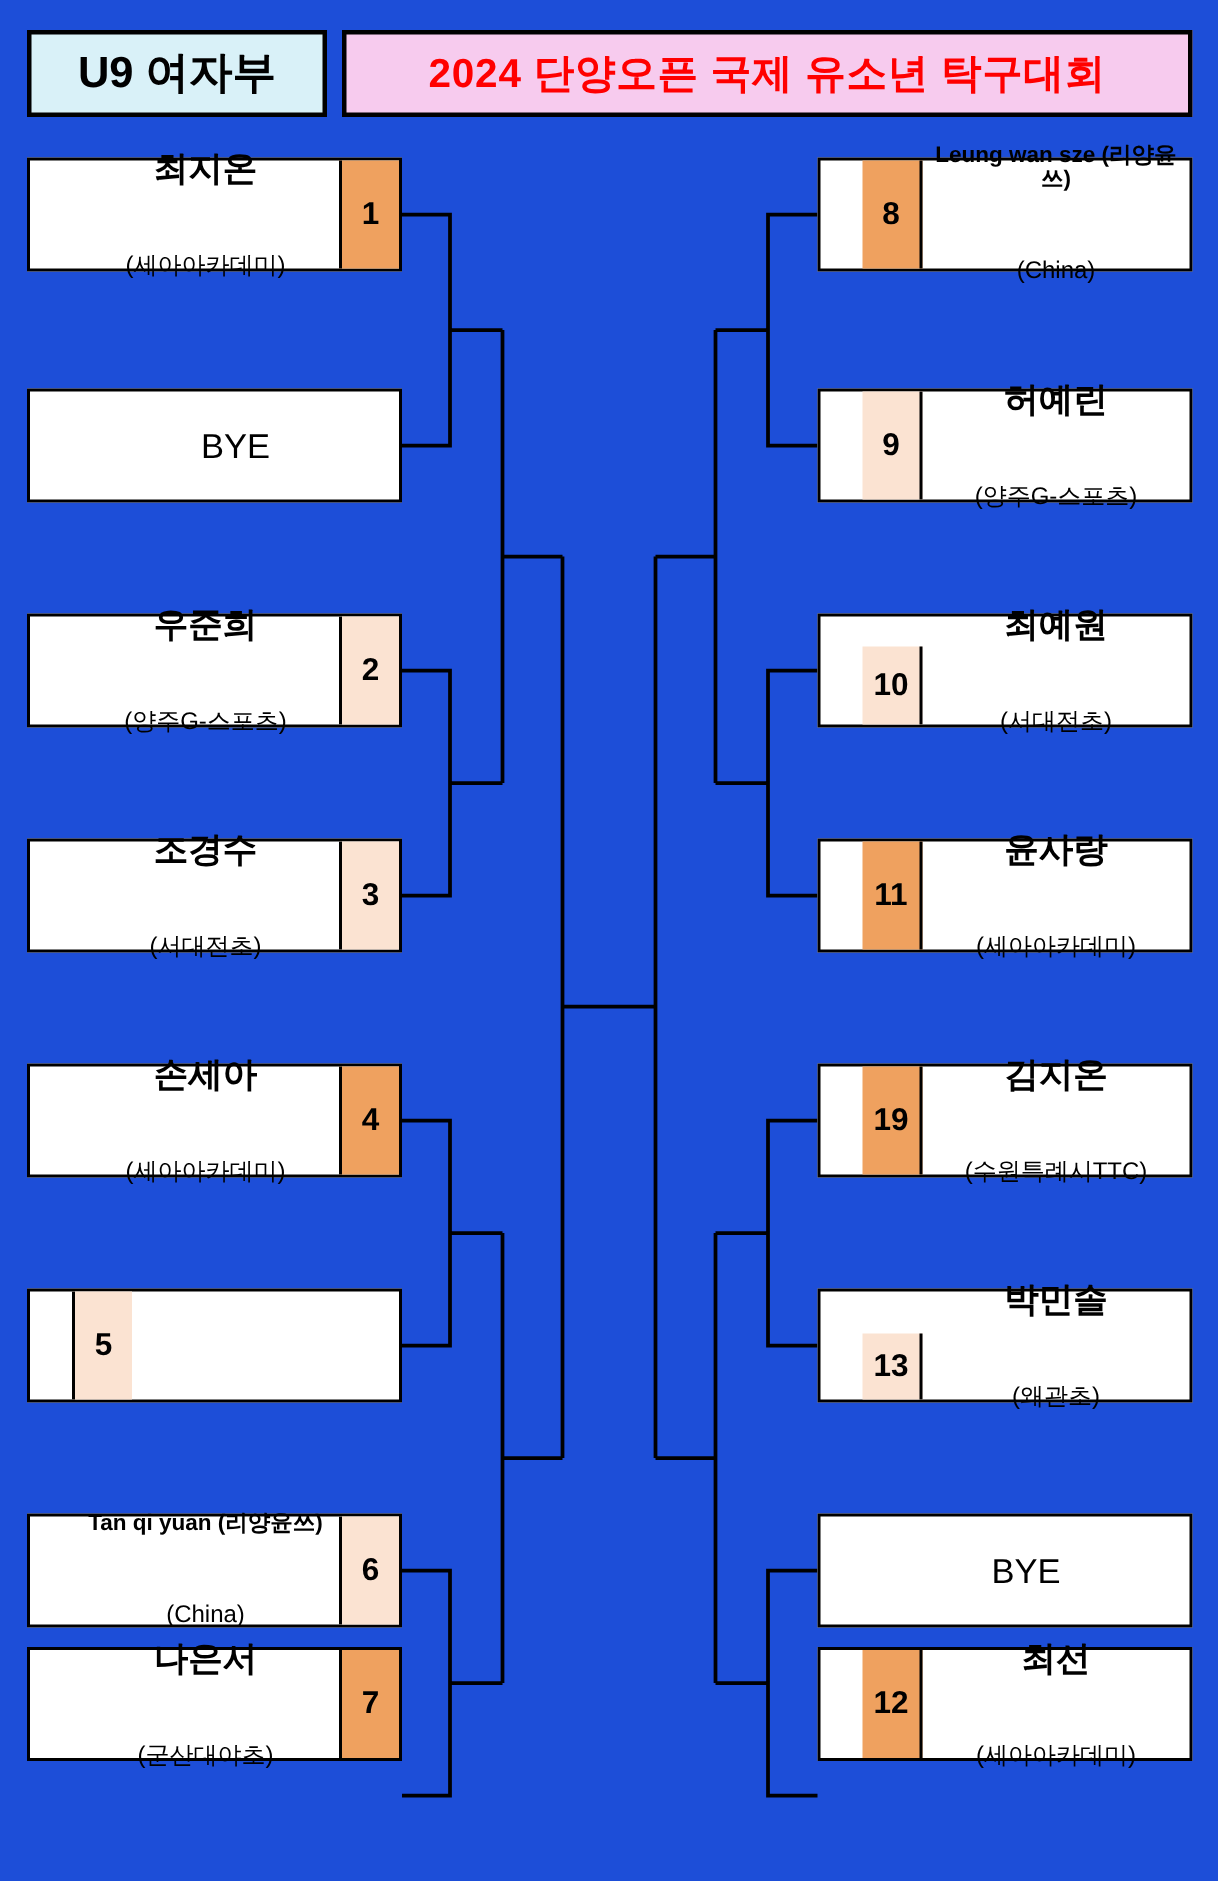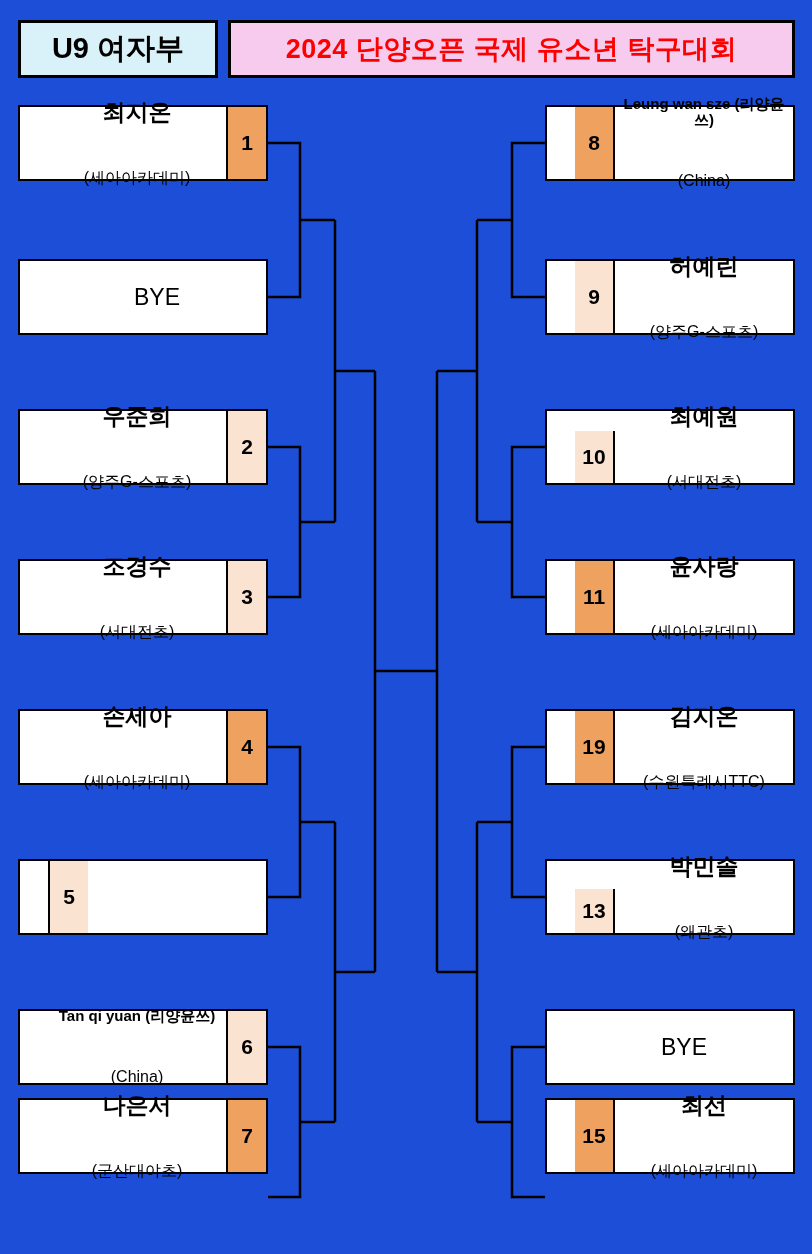--- a/index.html
+++ b/index.html
@@ -177,20 +177,20 @@
       <div class="pname">박민솔</div>
       <div class="paff">(왜관초)</div>
     </div>
   </div>
 
   <div class="box right bye r7">
     <div class="bye-label">BYE</div>
   </div>
 
   <div class="box right r8">
-    <div class="seed" style="background: rgb(239, 161, 95);">15</div>
+    <div class="seed" style="background: rgb(239, 161, 95);">12</div>
     <div class="player">
       <div class="pname">최선</div>
       <div class="paff">(세아아카데미)</div>
     </div>
   </div>
 
 </div>
 
 </body></html>

